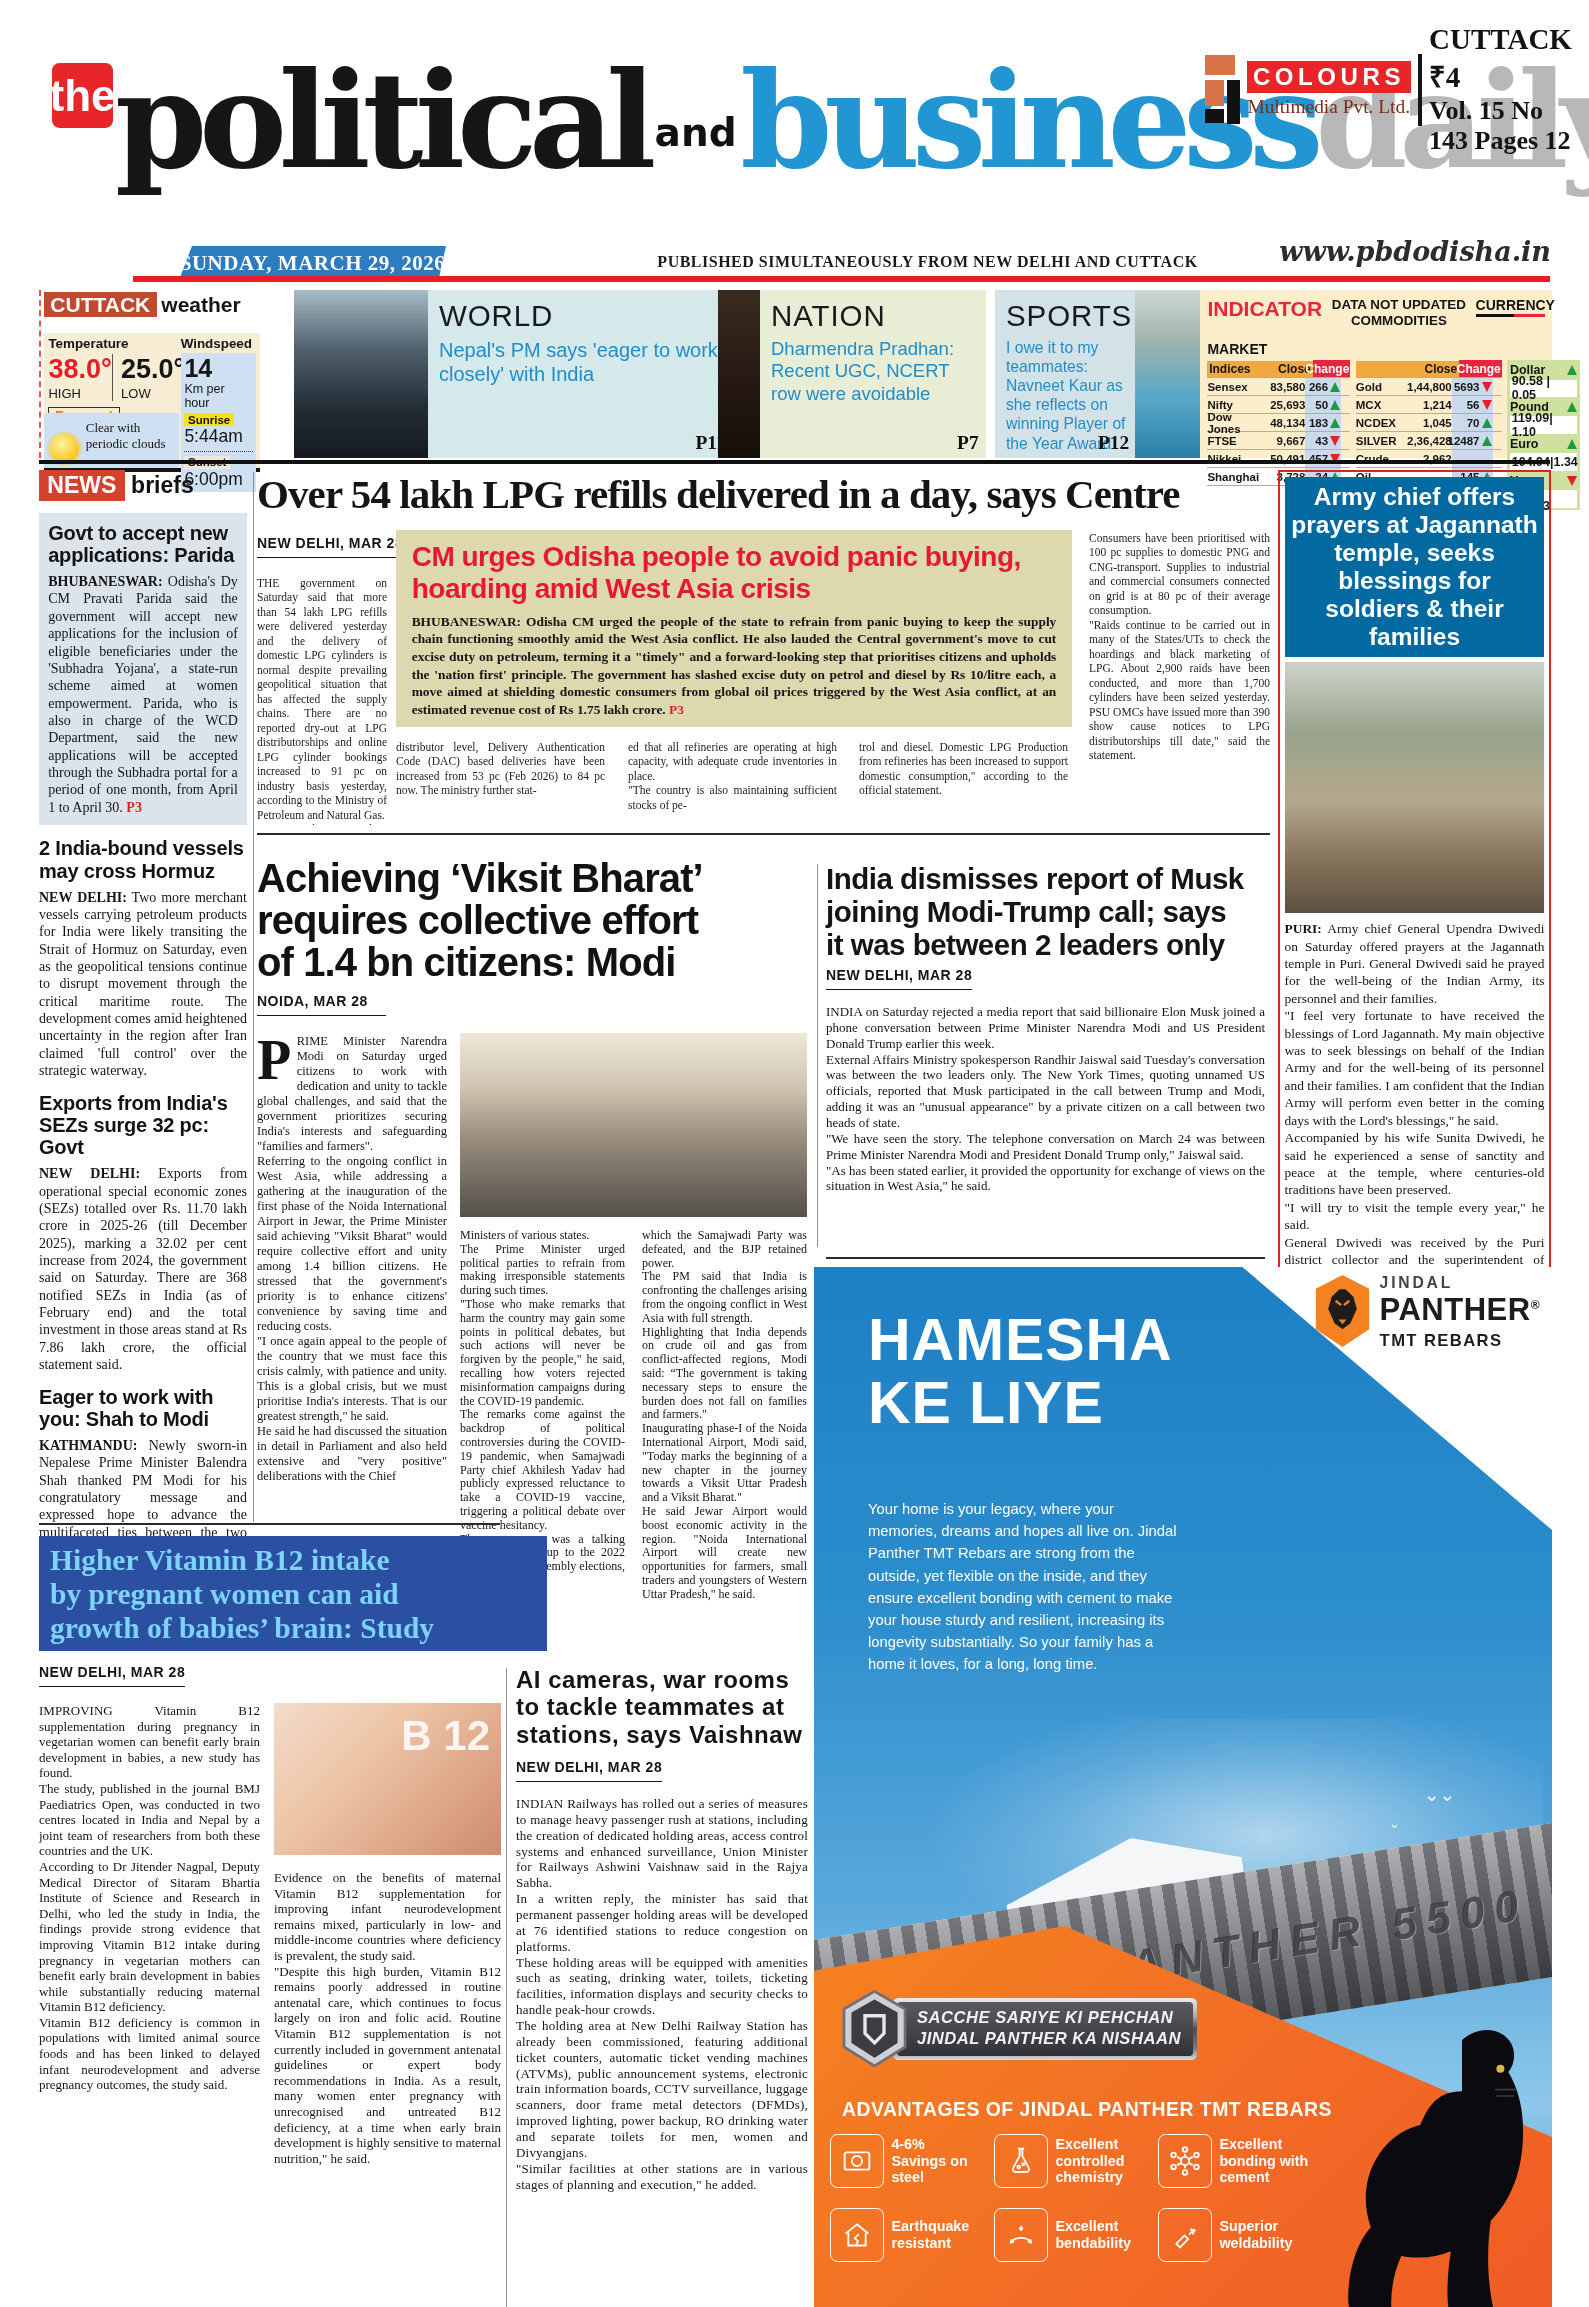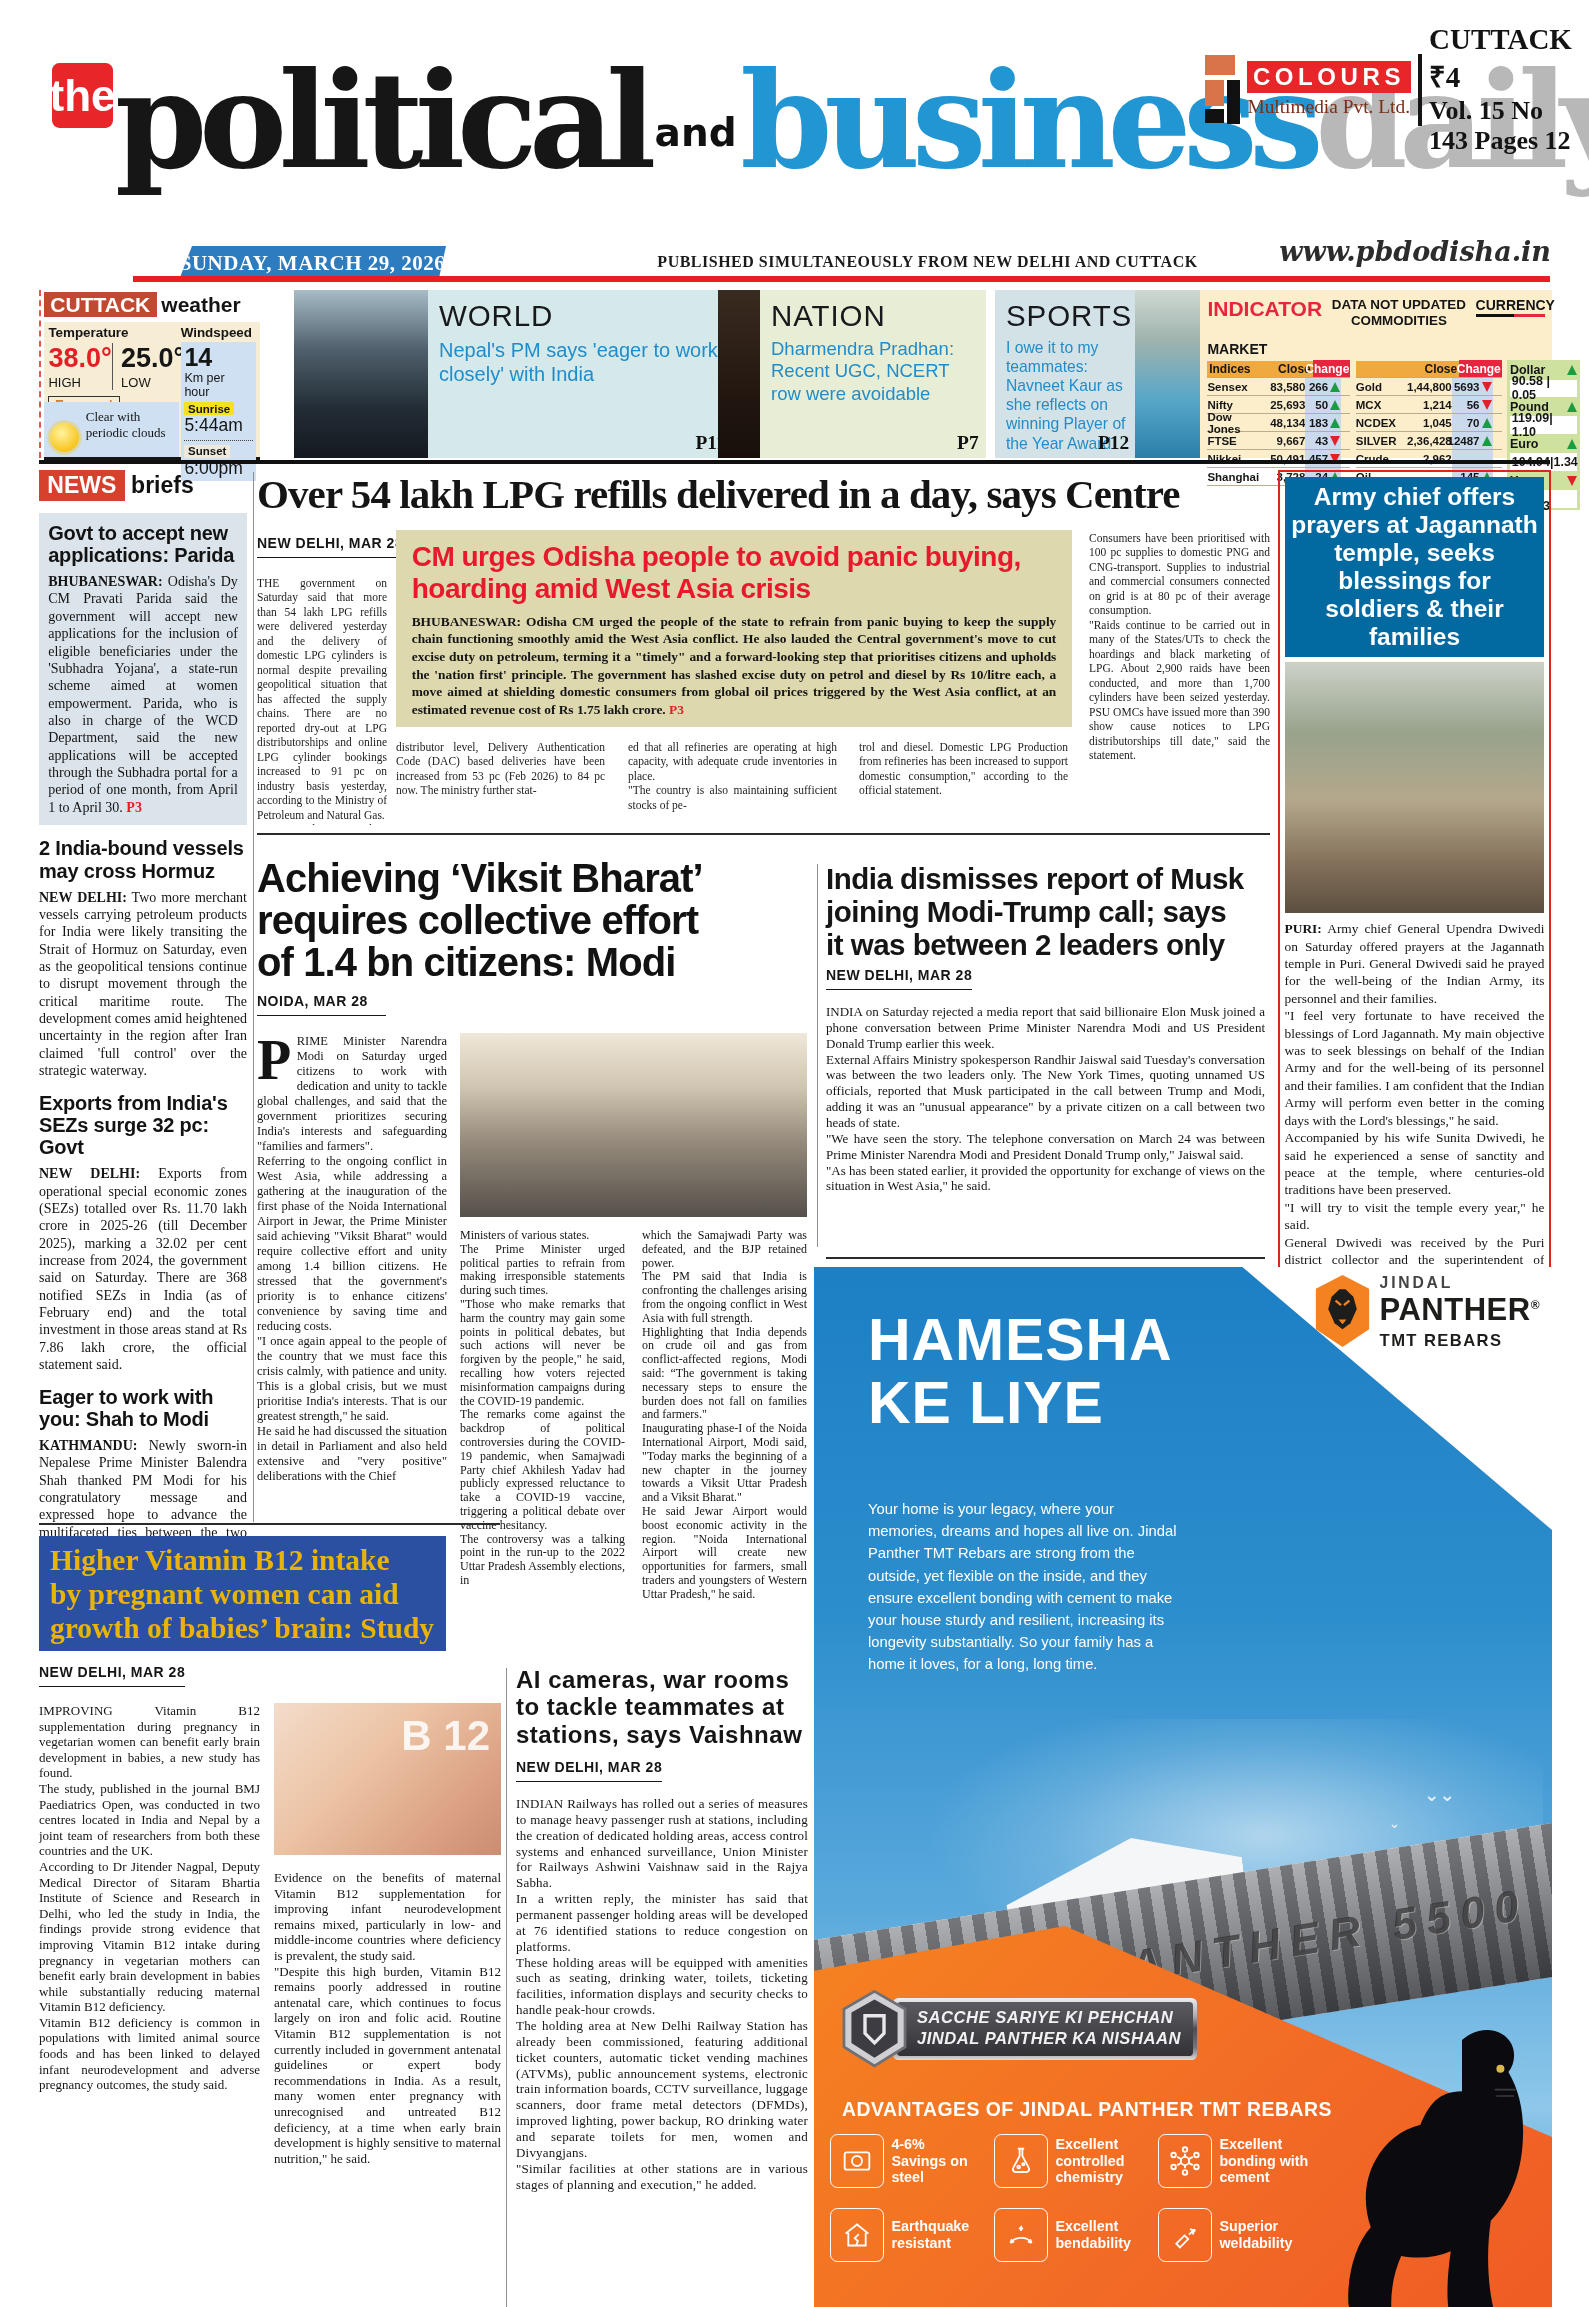--- a/index.html
+++ b/index.html
@@ -41,21 +41,21 @@
   .cl-sub{font:19.4px "Liberation Serif",serif;color:#7c2d16;margin-top:2.8px;}
   .cl-div{width:3.7px;height:72px;background:#141414;flex:none;}
   .cl-right{font-family:"Liberation Serif",serif;font-weight:bold;color:#131313;}
   .cl-city{font-size:29px;}
   .cl-vol{font-size:26px;margin-top:1.8px;}
 
   
   .w-widget{left:39px;top:290px;width:221px;height:168px;border-left:2.3px dashed #e5564a;padding-left:2.8px;box-sizing:border-box;}
   .w-head{height:29px;display:flex;align-items:center;gap:4.6px;font-family:"Liberation Sans",sans-serif;font-weight:bold;font-size:21px;}
   .w-city{background:#bf4a31;color:#fff;padding:0.9px 6.5px;}
-  .w-panel{position:relative;background:#f7ecd4;height:135px;border-bottom:4.6px solid #161616;margin-top:3px;}
+  .w-panel{position:relative;background:#f7ecd4;height:135px;border-bottom:4.6px solid #161616;margin-top:14px;}
   .w-left{position:absolute;left:0;top:0;width:135px;padding:2.8px 4.6px;}
   .w-temp-lbl,.w-wind-lbl{font:bold 13.4px "Liberation Sans",sans-serif;}
   .w-temps{display:flex;gap:8.3px;margin-top:2.8px;}
   .w-t{flex:1;text-align:left;border-right:1.4px solid #555;}
   .w-t:last-child{border-right:none;}
   .hi{font:bold 27px "Liberation Sans",sans-serif;color:#e31e25;display:block;}
   .lo{font:bold 27px "Liberation Sans",sans-serif;color:#161616;display:block;}
   .tl{font:13px "Liberation Sans",sans-serif;display:block;margin-top:1.8px;}
   .w-chip{display:inline-block;border:1.4px solid #333;color:#e07b26;background:#f7ecd4;
     font:bold 14px "Liberation Sans",sans-serif;padding:0.5px 5.5px;margin-top:5.5px;}
@@ -150,21 +150,21 @@
     background:linear-gradient(180deg,#efe7d8 0%,#cfc4b0 30%,#94897a 60%,#55504a 100%);}
   .mcol{font-size:12.5px;line-height:1.2;}
   .mcol2{font-size:12px;line-height:1.15;}
   .dropcap::first-letter{float:left;font-size:56px;line-height:.82;padding:3.7px 5.5px 0 0;font-weight:bold;}
 
   
   .musk-h{left:826px;top:862px;width:438px;font:bold 29.5px/1.12 "Liberation Sans",sans-serif;letter-spacing:-0.5px;}
   .musk-b{font-size:13px;line-height:1.22;}
 
   
-  .b12-box{left:39px;top:1536px;width:407px;height:115px;background:#2b50a2;color:#eab308;
+  .b12-box{left:39px;top:1536px;width:508px;height:115px;background:#2b50a2;color:#7dd3fc;
     font:bold 29.5px/1.16 "Liberation Serif",serif;padding:6.5px 11px;box-sizing:border-box;}
   .b12-photo{left:274px;top:1703px;width:227px;height:152px;position:absolute;
     background:linear-gradient(135deg,#f3dccb 0%,#ecc3a4 40%,#dca285 75%,#c98d72 100%);}
   .b12-photo span{position:absolute;right:11px;top:9.2px;font:bold 42px "Liberation Sans",sans-serif;color:rgba(255,255,255,.85);}
   .bcol{font-size:13px;line-height:1.2;}
 
   
   .ai-h{left:516px;top:1666px;width:292px;font:bold 24px/1.14 "Liberation Sans",sans-serif;letter-spacing:0.5px;}
 
   

